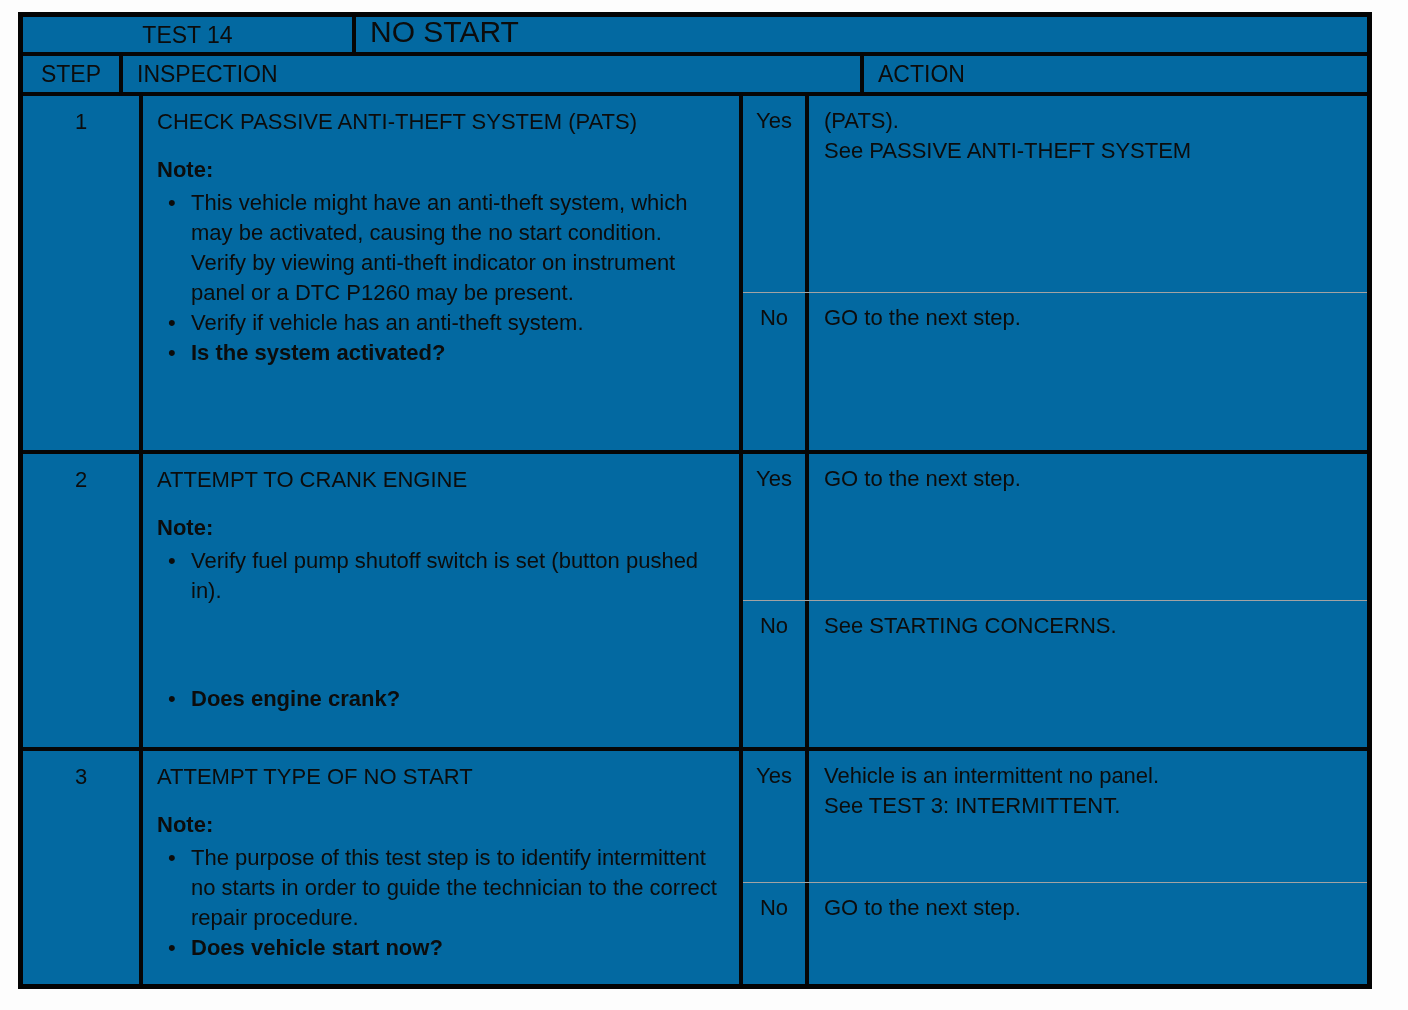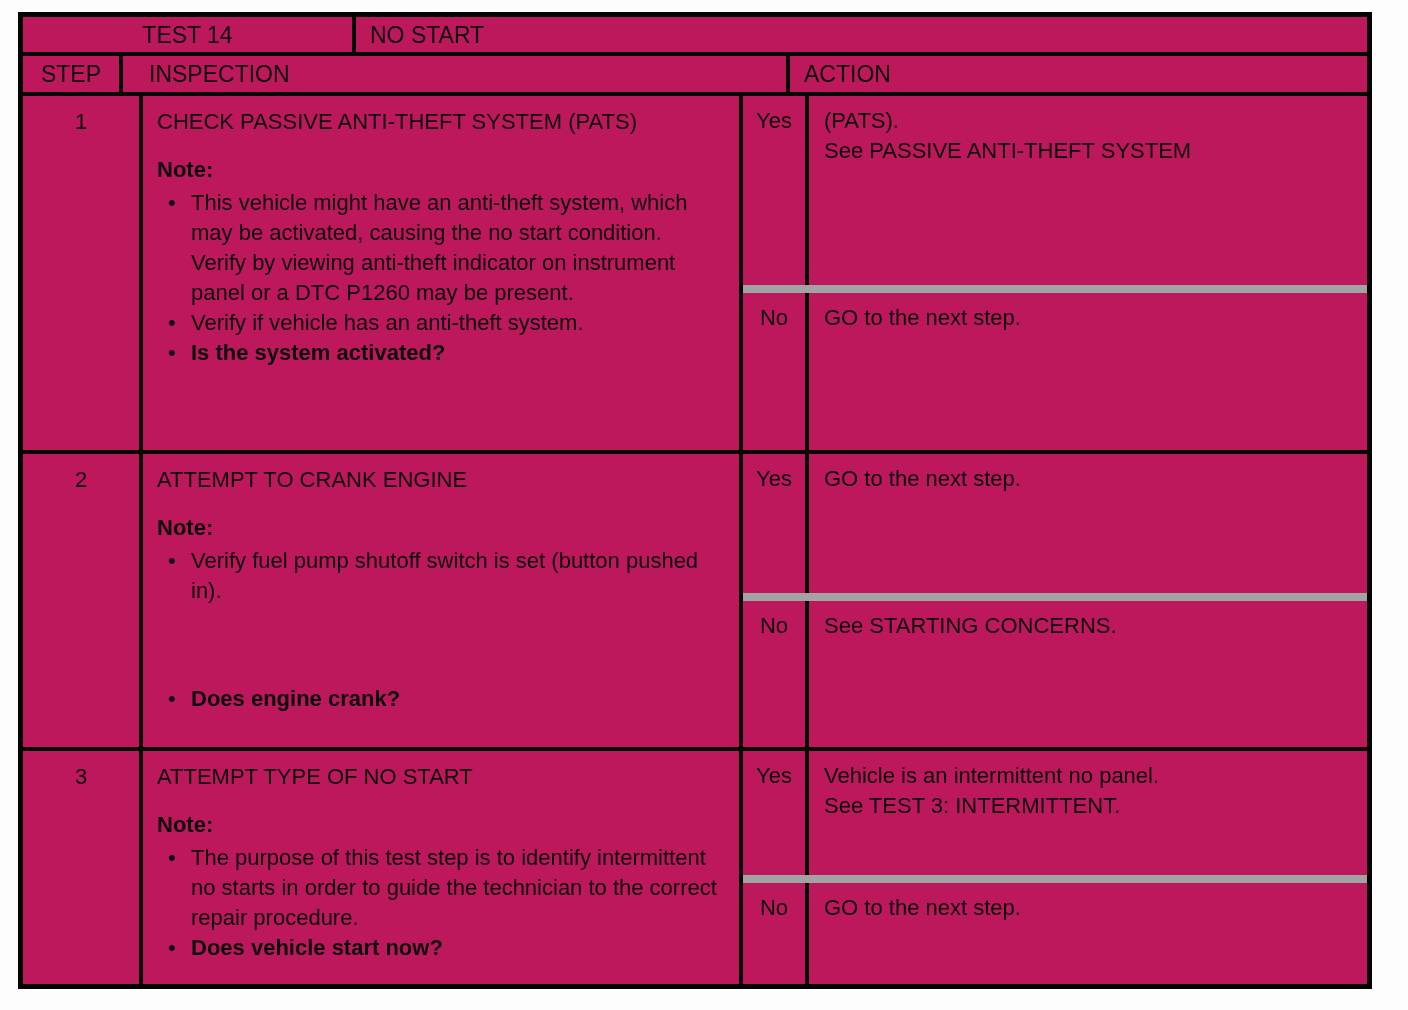--- a/index.html
+++ b/index.html
@@ -9,55 +9,55 @@
     font-family: "Liberation Sans", sans-serif;
     color: #0c0c0c;
     overflow: hidden;
   }
   .page { position: relative; width: 1408px; height: 1010px; background: #fdfdfd; }
 
   .dtable {
     position: absolute; left: 18px; top: 12px;
     width: 1354px; height: 977px;
     border: 5px solid #030303;
-    background: #be185d;
+    background: #0369a1;
     display: flex; flex-direction: column;
     font-size: 22px; line-height: 30px;
   }
 
   .row { display: flex; flex-direction: row; width: 100%; }
   .bb  { border-bottom: 4px solid #060606; }
   .br3 { border-right: 4px solid #060606; }
 
   
   .title-row { height: 39px; }
   .title-left  { width: 333px; display: flex; align-items: center; justify-content: center; font-size: 23px; }
-  .title-right { flex: 1; display: flex; align-items: center; padding-left: 14px; font-size: 23px; }
+  .title-right { flex: 1; display: flex; align-items: flex-start; padding-left: 14px; font-size: 30px; }
 
   
   .header-row { height: 40px; }
   .h-step   { width: 100px; display: flex; align-items: center; justify-content: center; font-size: 23px; }
-  .h-insp   { width: 667px; display: flex; align-items: center; padding-left: 26px; font-size: 23px; }
+  .h-insp   { width: 741px; display: flex; align-items: center; padding-left: 14px; font-size: 23px; }
   .h-action { flex: 1; display: flex; align-items: center; padding-left: 14px; font-size: 23px; text-align: right; }
 
   
   .step-row.s1 { height: 358px; }
   .step-row.s2 { height: 297px; }
   .step-row.s3 { flex: 1; }
 
   .c-num  { width: 120px; text-align: center; padding-top: 11px; }
   .c-insp { width: 600px; padding: 11px 14px 0 14px; }
   .c-results { flex: 1; display: flex; flex-direction: column; }
 
   .result { display: flex; flex-direction: row; }
   .result.r-yes1 { height: 197px; }
   .result.r-yes2 { height: 147px; }
   .result.r-yes3 { height: 132px; }
   .result.r-no { flex: 1; }
-  .result.bb3 { border-bottom: 8px solid #a3a3a3; }
+  .result.bb3 { border-bottom: 1px solid #a3a3a3; }
 
   .c-ans { width: 66px; border-right: 4px solid #060606; text-align: center; padding-top: 10px; }
   .c-act { flex: 1; padding: 10px 16px 0 15px; }
 
   .insp-title { max-width: 532px; margin-bottom: 18px; }
   .note { font-weight: 700; margin-bottom: 3px; }
   .bullet { display: flex; }
   .bullet .dot { width: 23px; margin-left: 11px; flex: none; }
   .bullet .btext { max-width: 528px; }
   .bullet.bold .btext { font-weight: 700; }

